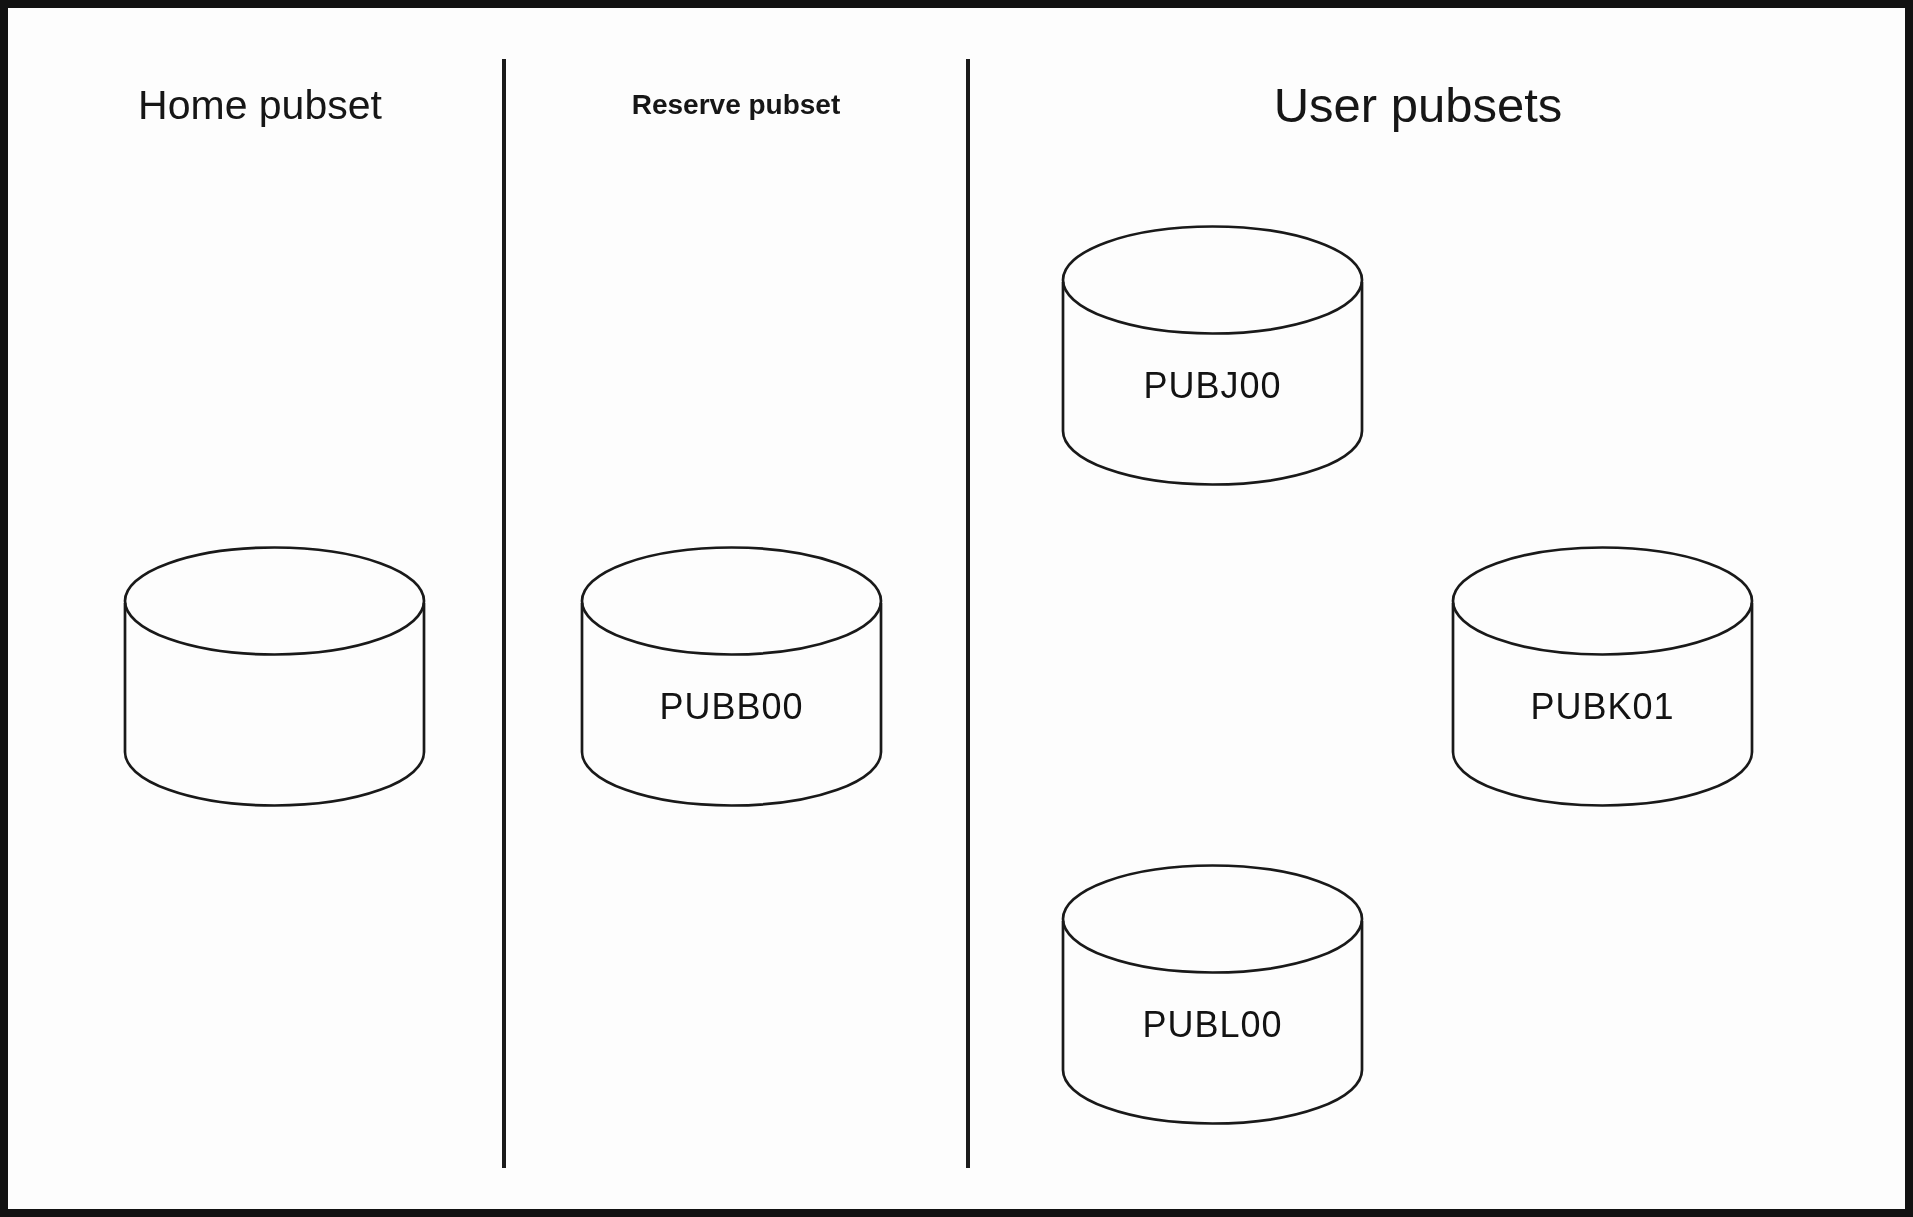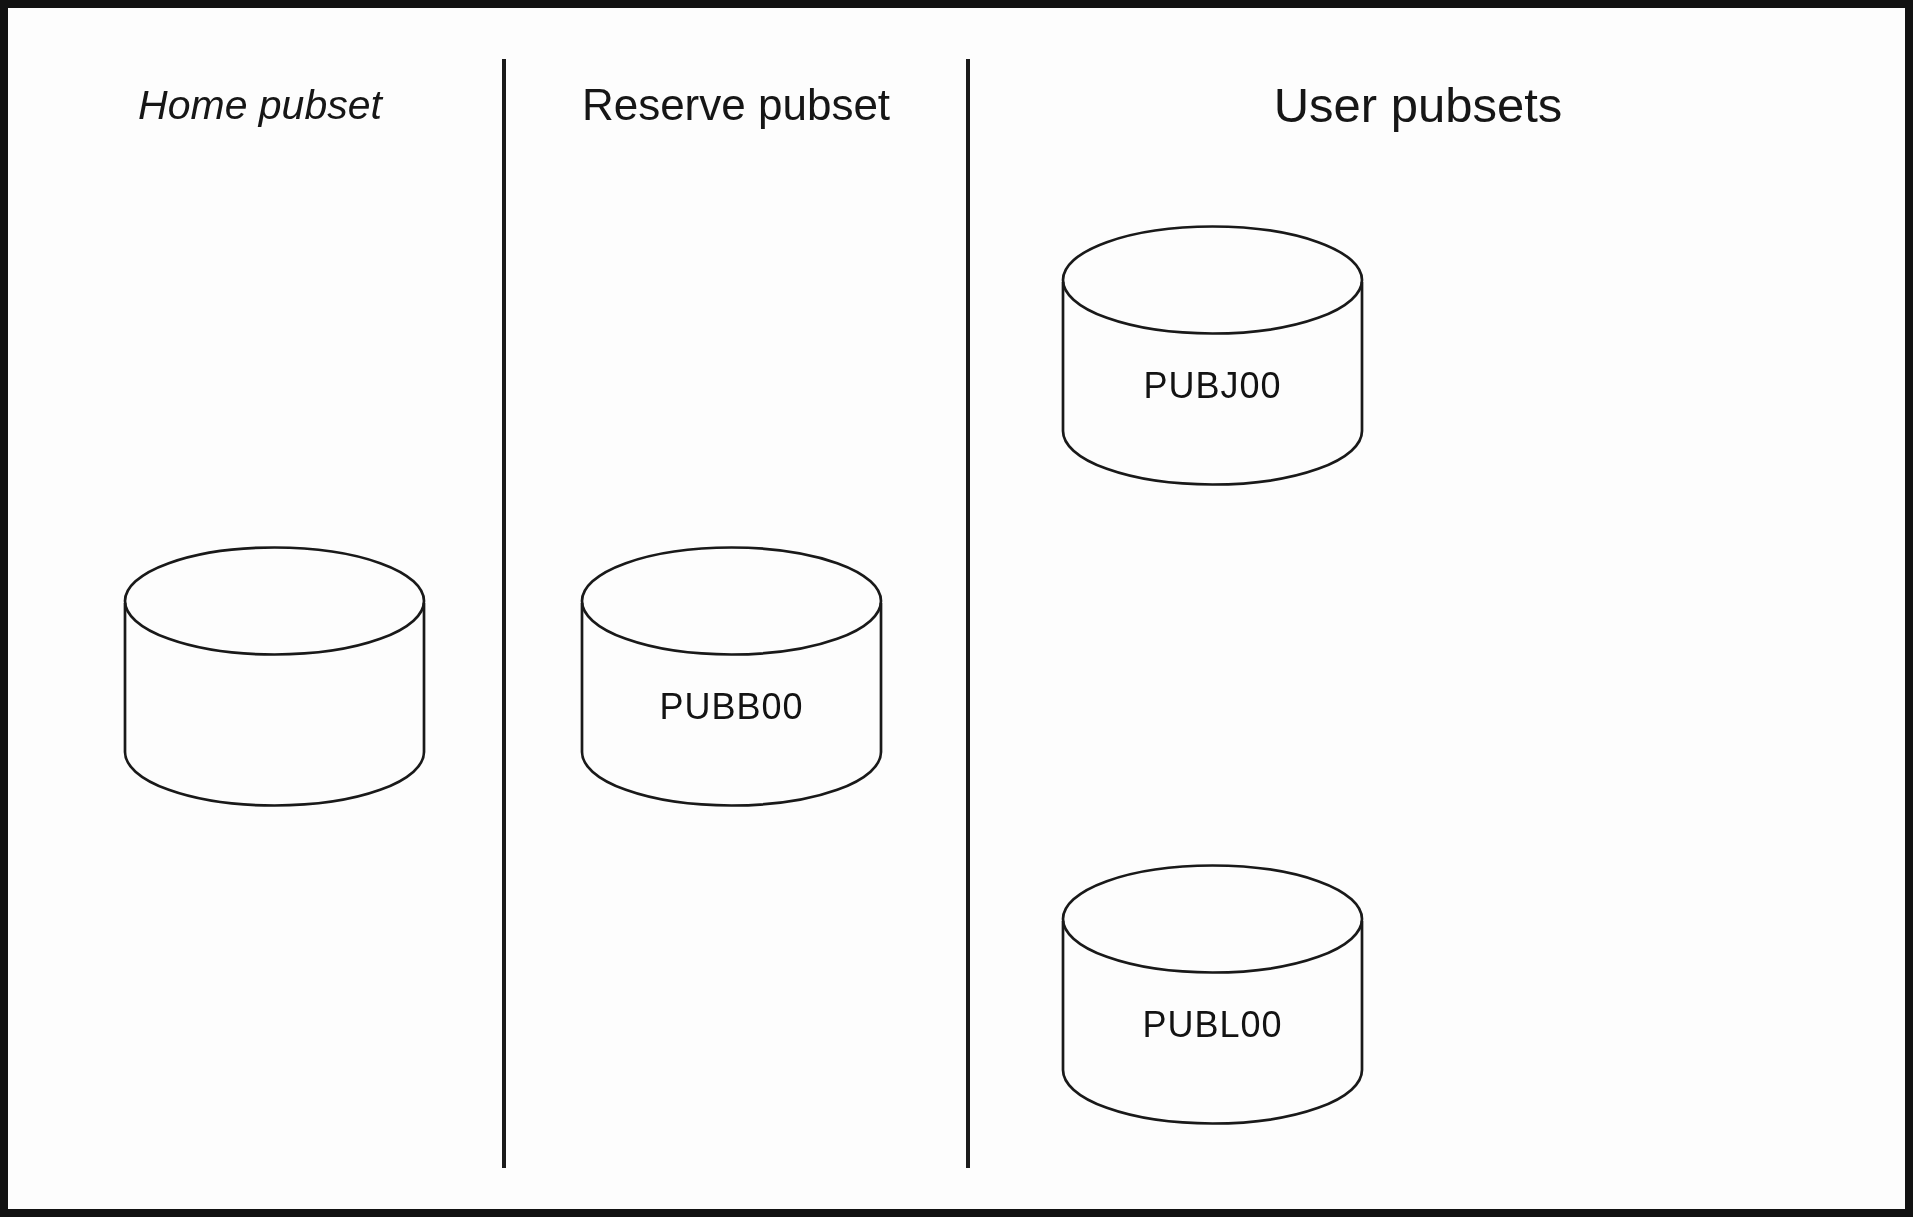--- a/index.html
+++ b/index.html
@@ -19,22 +19,22 @@
   }
   .col-header {
     position: absolute;
     top: 70px;
     height: 54px;
     line-height: 54px;
     text-align: center;
     color: #161616;
     white-space: nowrap;
   }
-  .hdr-home    { left: 8px;   width: 488px; font-size: 41px; font-style: italic; }
-  .hdr-reserve { left: 496px; width: 464px; font-size: 44px; }
+  .hdr-home    { left: 8px;   width: 488px; font-size: 41px; }
+  .hdr-reserve { left: 496px; width: 464px; font-size: 28px; font-weight: bold; }
   .hdr-user    { left: 960px; width: 900px; font-size: 49px; }
   .vdivider {
     position: absolute;
     top: 51px;
     width: 4px;
     height: 1109px;
     background: #1b1b1b;
   }
   .vdivider.d1 { left: 494px; }
   .vdivider.d2 { left: 958px; }
@@ -113,20 +113,29 @@
       <ellipse class="cyl-stroke" cx="152.5" cy="56" rx="149.5" ry="53.5"></ellipse>
       <line class="cyl-stroke" x1="3" y1="58" x2="3" y2="207"></line>
       <line class="cyl-stroke" x1="302" y1="58" x2="302" y2="207"></line>
       <path class="cyl-stroke" d="M 3 207 A 149.5 53.5 0 0 0 302 207"></path>
     </svg>
     <div class="disk-label">PUBJ00</div>
   </div>
 
 
 
+  <div class="disk p-k01">
+    <svg viewBox="0 0 305 262" aria-hidden="true">
+      <ellipse class="cyl-stroke" cx="152.5" cy="56" rx="149.5" ry="53.5"></ellipse>
+      <line class="cyl-stroke" x1="3" y1="58" x2="3" y2="207"></line>
+      <line class="cyl-stroke" x1="302" y1="58" x2="302" y2="207"></line>
+      <path class="cyl-stroke" d="M 3 207 A 149.5 53.5 0 0 0 302 207"></path>
+    </svg>
+    <div class="disk-label">PUBK01</div>
+  </div>
 
   <div class="disk p-l00">
     <svg viewBox="0 0 305 262" aria-hidden="true">
       <ellipse class="cyl-stroke" cx="152.5" cy="56" rx="149.5" ry="53.5"></ellipse>
       <line class="cyl-stroke" x1="3" y1="58" x2="3" y2="207"></line>
       <line class="cyl-stroke" x1="302" y1="58" x2="302" y2="207"></line>
       <path class="cyl-stroke" d="M 3 207 A 149.5 53.5 0 0 0 302 207"></path>
     </svg>
     <div class="disk-label">PUBL00</div>
   </div>

